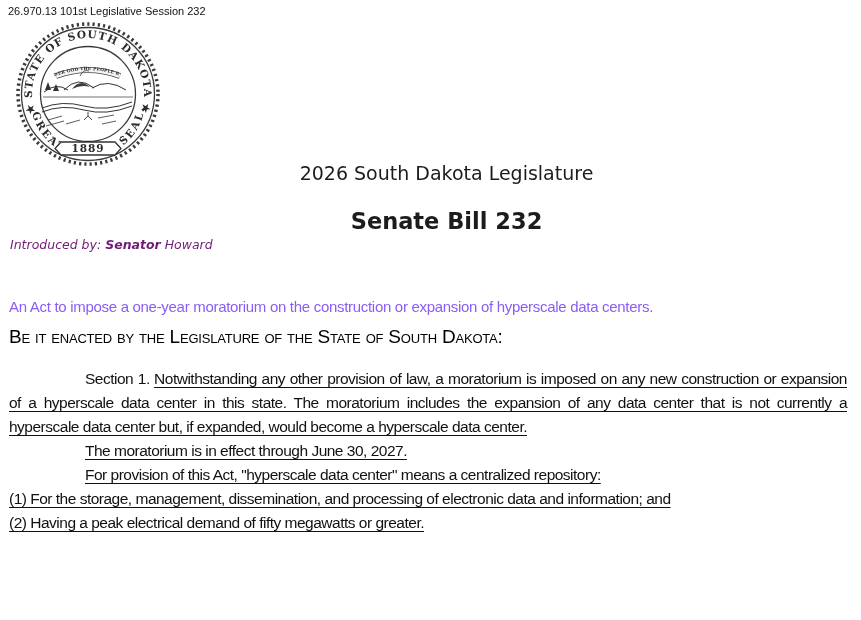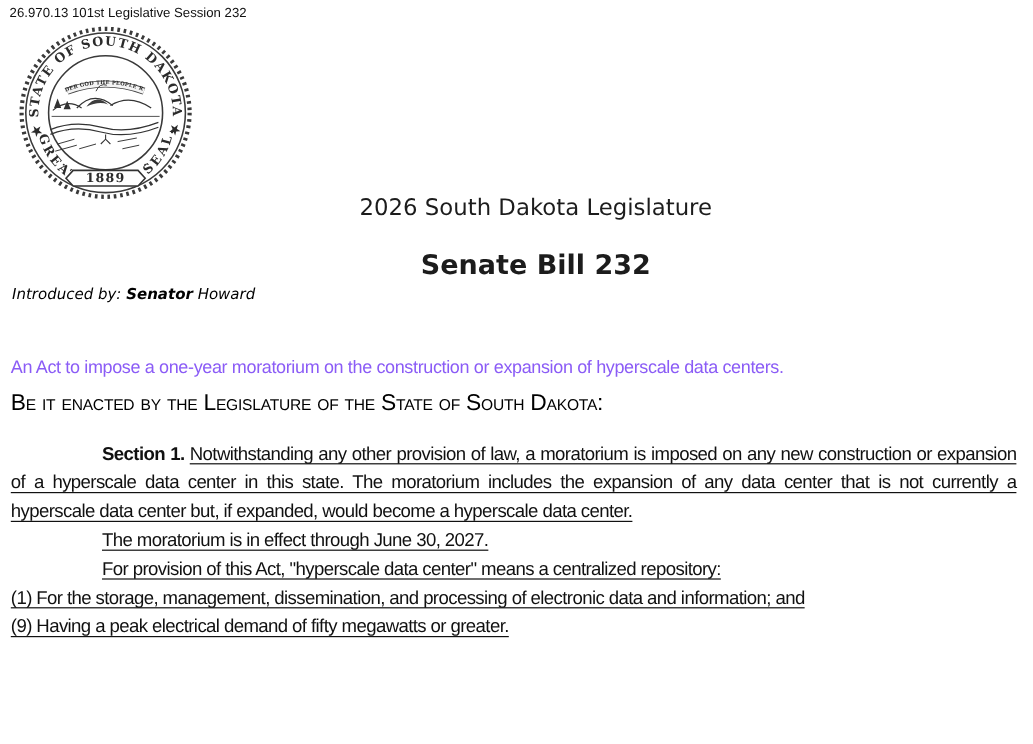--- a/index.html
+++ b/index.html
@@ -29,21 +29,21 @@
     padding-left: 32px;
   }
   .legislature-title { font-size: 19px; font-weight: 400; line-height: 26px; }
   .bill-title { font-size: 22.5px; font-weight: bold; line-height: 30px; margin-top: 20px; }
   .introduced {
     position: absolute;
     top: 237px; left: 10px;
     font-family: "DejaVu Sans", sans-serif;
     font-style: italic;
     font-size: 12.5px;
-    color: #000000;
+    color: #701a75;
   }
   .introduced .role { font-weight: bold; }
   .act-title {
     position: absolute;
     top: 298px; left: 9px; right: 14px;
     font-family: "Liberation Sans", sans-serif;
     font-weight: normal;
     font-size: 15px;
     letter-spacing: -0.3px;
     color: #8b5cf6;
@@ -63,21 +63,21 @@
     width: 838px;
     font-family: "Liberation Sans", sans-serif;
     font-size: 15.5px;
     letter-spacing: -0.5px;
     line-height: 24px;
     color: #111;
   }
   .para { margin: 0; }
   .para.justified { text-align: justify; }
   .para.indent { text-indent: 76px; }
-  .sec-label { font-weight: bold; margin-right: 0.28em; }
+  .sec-label { font-weight: normal; margin-right: 0.28em; }
   .new-lang {
     text-decoration: underline;
     text-decoration-thickness: 1px;
     text-underline-offset: 3px;
   }
   .legend {
     position: absolute;
     top: 581px; left: 8px;
     font-family: "Liberation Sans", sans-serif;
     font-size: 9.5px;
@@ -171,18 +171,18 @@
     <p class="para indent">
       <span class="new-lang">The moratorium is in effect through June 30, 2027.</span>
     </p>
     <p class="para indent">
       <span class="new-lang">For provision of this Act, "hyperscale data center" means a centralized repository:</span>
     </p>
     <p class="para">
       <span class="new-lang">(1) For the storage, management, dissemination, and processing of electronic data and information; and</span>
     </p>
     <p class="para">
-      <span class="new-lang">(9) Having a peak electrical demand of fifty megawatts or greater.</span>
+      <span class="new-lang">(2) Having a peak electrical demand of fifty megawatts or greater.</span>
     </p>
   </div>
 
 
 </div>
 
 </body></html>

